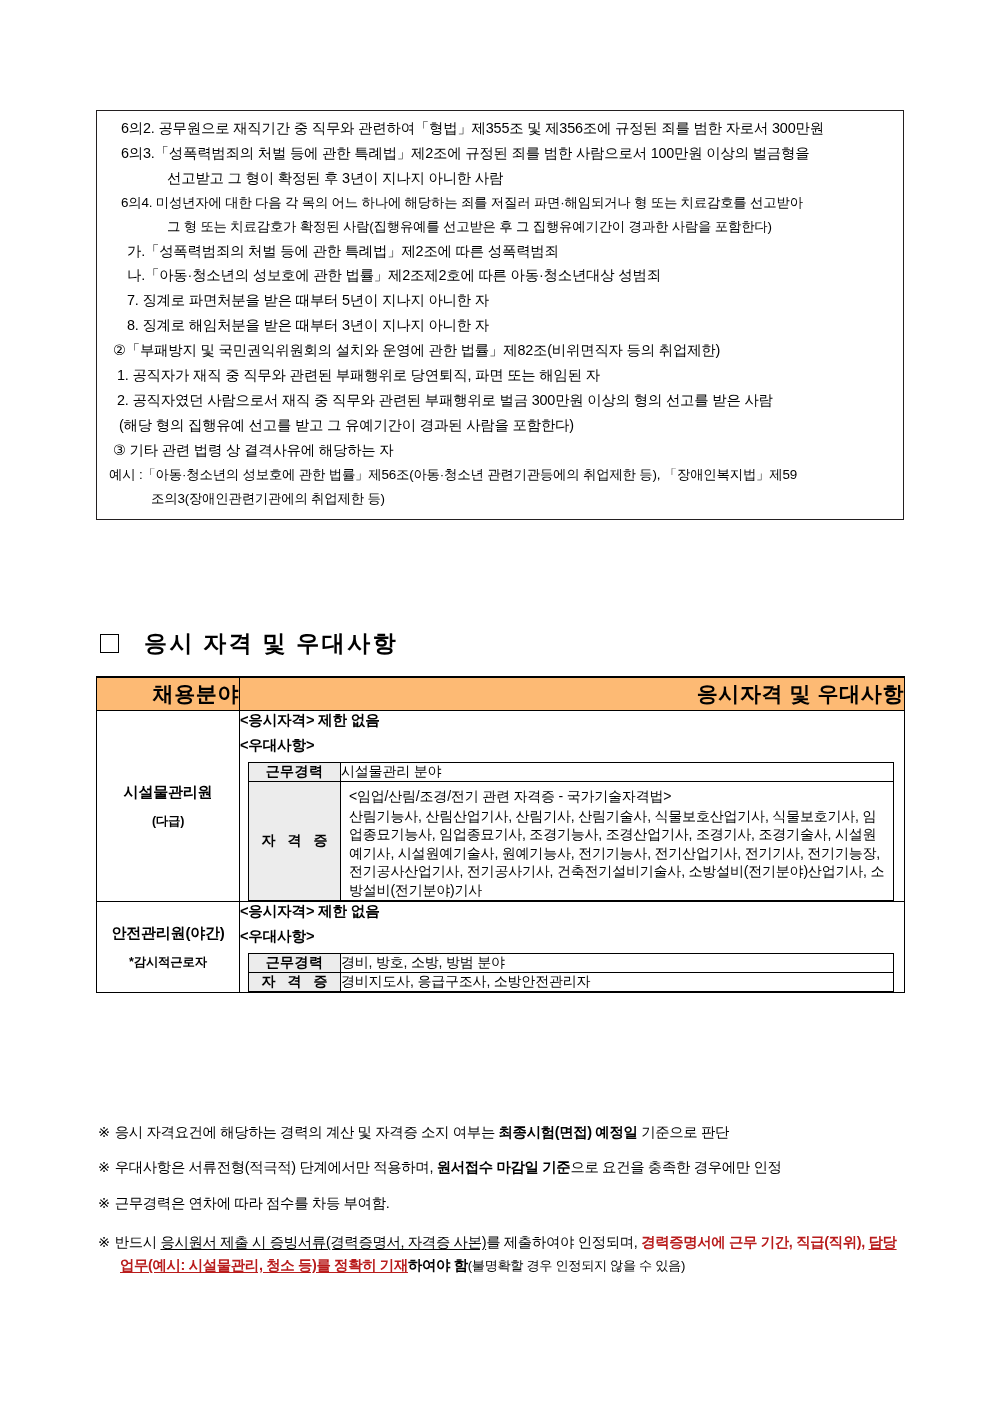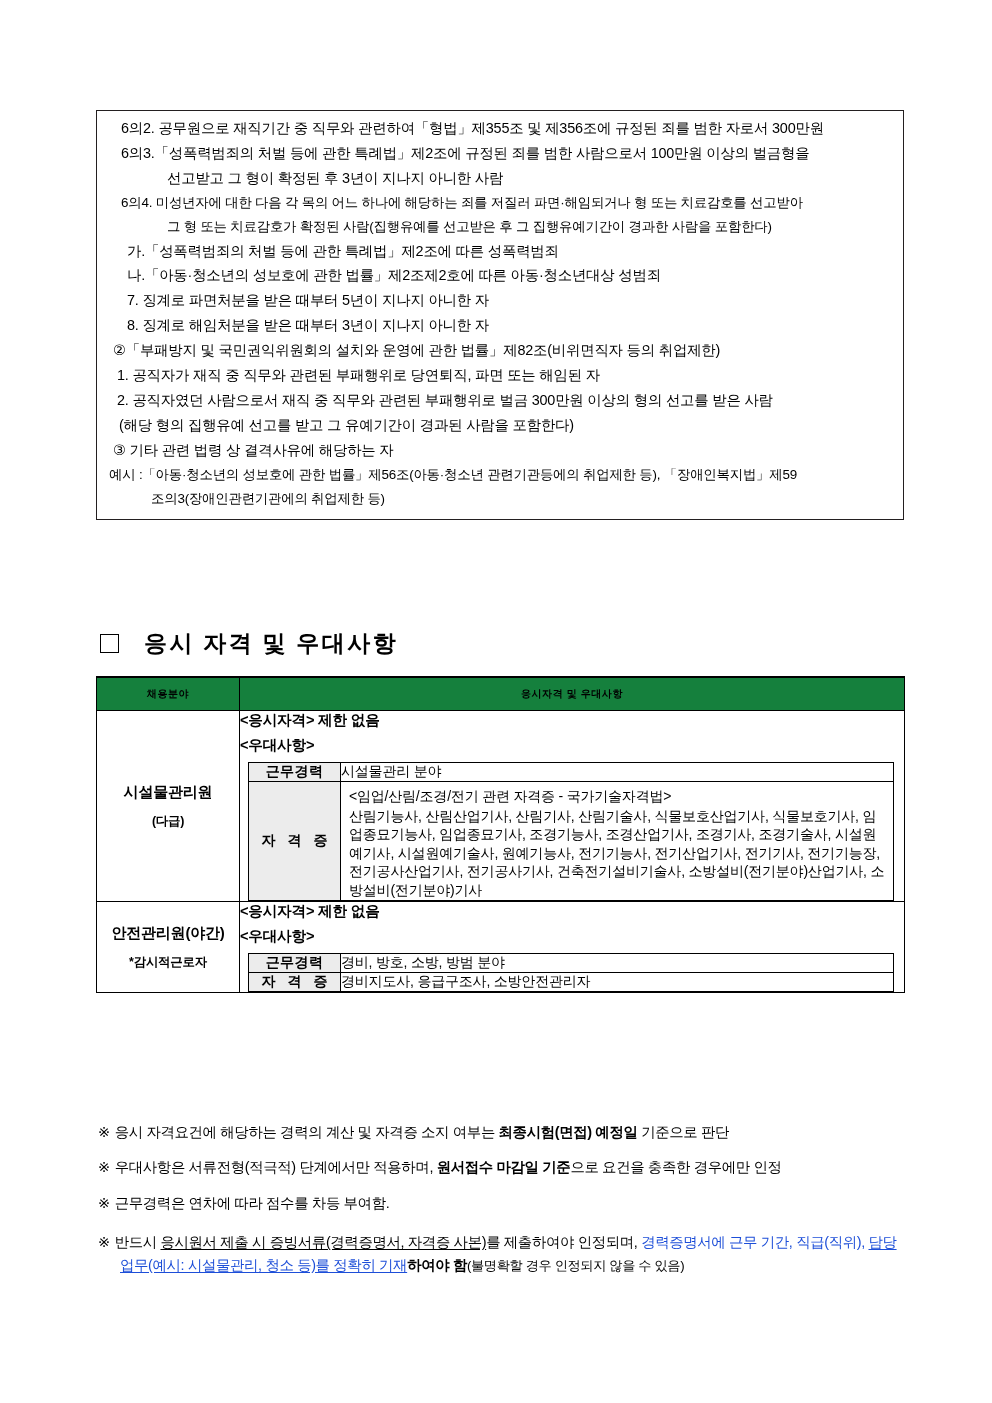--- a/index.html
+++ b/index.html
@@ -82,26 +82,26 @@
     table-layout: fixed;
   }
   .qual-table col.c1 { width: 143px; }
   .qual-table col.c2 { width: 665px; }
   .qual-table th, .qual-table td {
     border: 1px solid #000;
     padding: 0;
     vertical-align: middle;
   }
   .qual-table thead th {
-    background: #15803d;
-    font-size: 10px;
+    background: #fdba74;
+    font-size: 21px;
     font-weight: 700;
     letter-spacing: 0.6px;
     height: 32px;
-    text-align: center;
+    text-align: right;
     border-top: 2px solid #000;
     border-bottom: 1.6px solid #000;
   }
   .field-cell {
     text-align: center;
     font-size: 15px;
     font-weight: 700;
     line-height: 1.75;
     letter-spacing: -0.2px;
     padding: 4px 2px;
@@ -190,21 +190,21 @@
     white-space: normal;
     line-height: 1.55;
     margin-bottom: 0;
     text-indent: 0;
     padding-left: 22px;
   }
   .note-last .mk {
     margin-left: -22px;
     margin-right: 5px;
   }
-  .red { color: #1d4ed8; font-weight: 400; text-align: right; }
+  .red { color: #b91c1c; font-weight: 700; text-align: right; }
   .u { text-decoration: underline; text-underline-offset: 2px; }
   .small { font-size: 13.2px; }
 </style>
 </head>
 <body>
 
 <div class="page">
 
   <div class="dq-box">
     <div class="dq-line ind-0">6의2. 공무원으로 재직기간 중 직무와 관련하여「형법」제355조 및 제356조에 규정된 죄를 범한 자로서 300만원</div>

